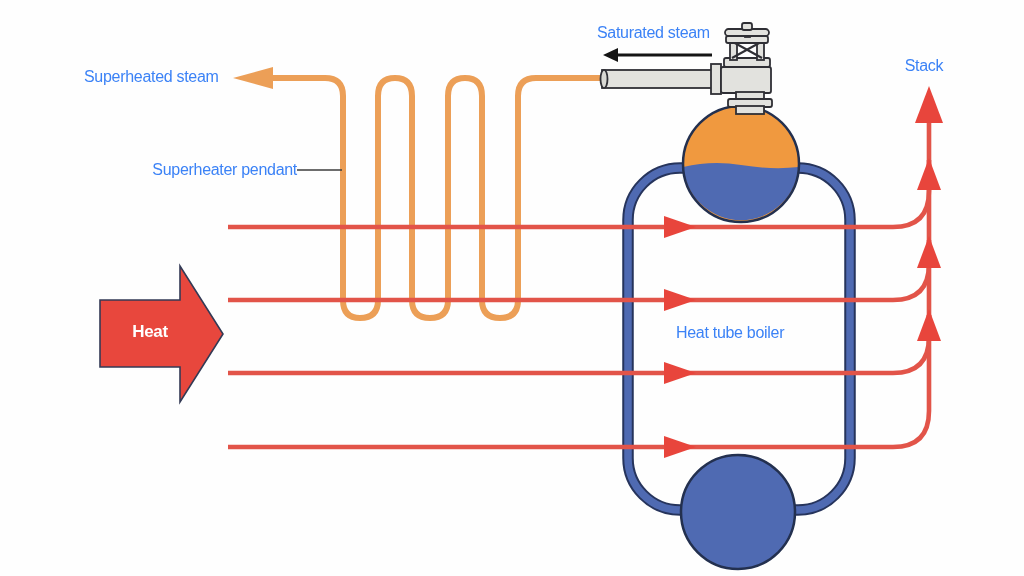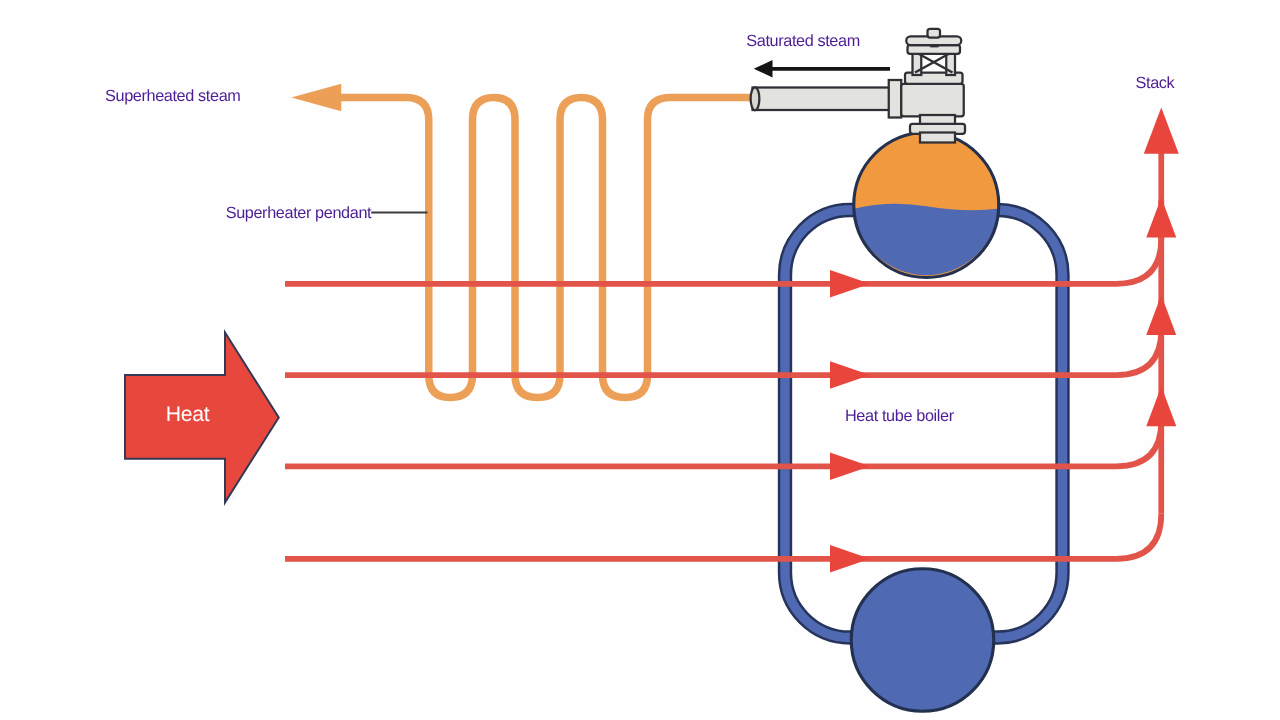--- a/index.html
+++ b/index.html
@@ -5,28 +5,28 @@
   html,body{margin:0;padding:0;}
   body{
     width:1024px;height:576px;background:#ffffff;
     font-family:"Liberation Sans", sans-serif;
     overflow:hidden;
   }
   .stage{position:relative;width:1024px;height:576px;background:#fefefe;}
   .stage svg{position:absolute;left:0;top:0;}
   .lbl{
     position:absolute;
-    font-size:13px;line-height:18px;color:#4c1d95;
+    font-size:16px;line-height:18px;color:#3b82f6;
     letter-spacing:-0.3px;white-space:nowrap;
   }
   .lbl.right{text-align:right;}
   .lbl.center{text-align:center;}
   #label-heat{
     left:100px;top:323px;width:100px;
-    color:#ffffff;font-size:17px;font-weight:normal;
+    color:#ffffff;font-size:17px;font-weight:bold;
   }
   #label-superheated{left:84px;top:68px;}
   #label-pendant{left:140px;top:161px;width:157px;}
   #label-saturated{left:597px;top:24px;}
   #label-stack{left:898px;top:57px;width:52px;}
   #label-wtb{left:676px;top:324px;}
 </style>
 </head>
 <body>
 

